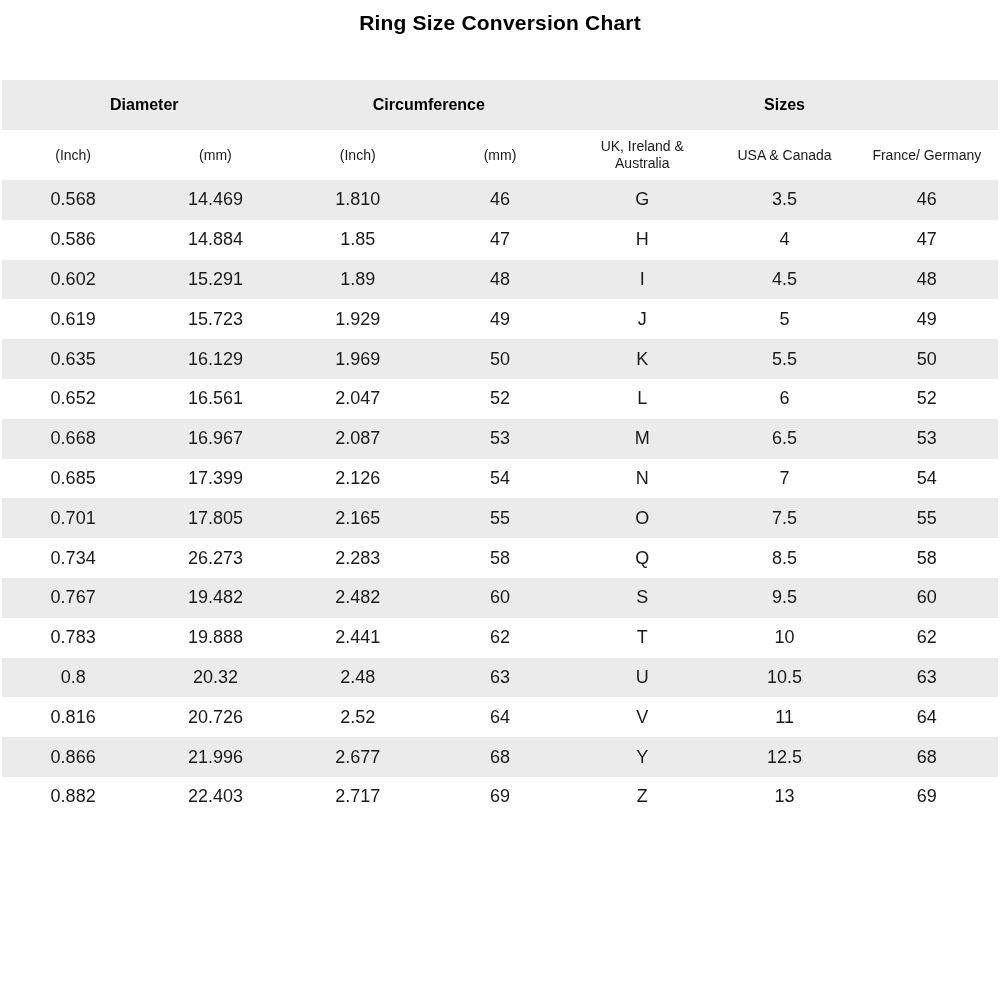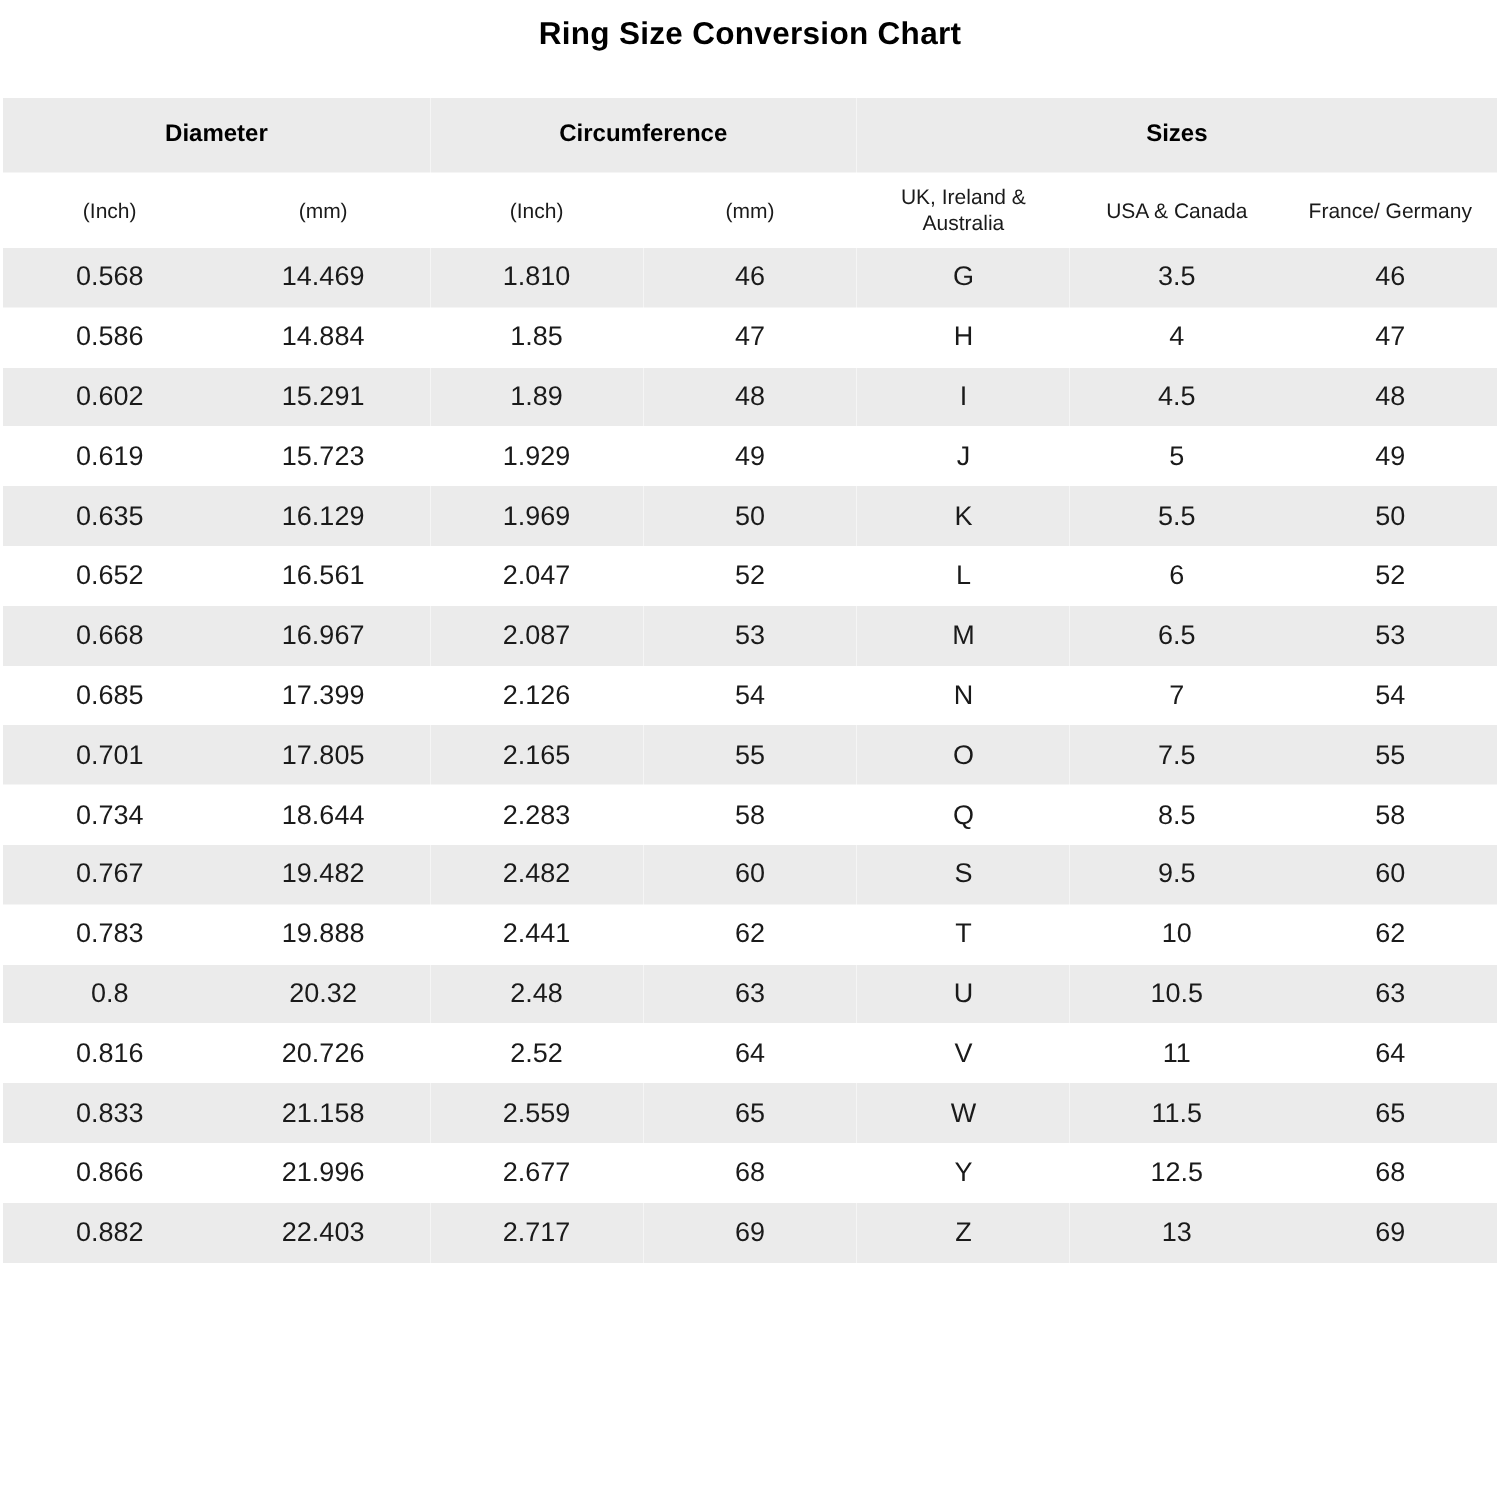--- a/index.html
+++ b/index.html
@@ -17,21 +17,21 @@
     font-size: 21px;
     font-weight: bold;
     line-height: 24px;
     color: #000000;
     letter-spacing: 0.2px;
   }
   table.ring-table {
     border-collapse: collapse;
     table-layout: fixed;
     width: 996px;
-    margin: 30px 2px 0 2px;
+    margin: 45px 2px 0 2px;
   }
   table.ring-table th,
   table.ring-table td {
     text-align: center;
     vertical-align: middle;
     padding: 0 6px;
     overflow: hidden;
   }
   tr.group-row th {
     background: var(--stripe, #ebebeb);
@@ -156,21 +156,21 @@
           <td>0.701</td>
           <td>17.805</td>
           <td>2.165</td>
           <td>55</td>
           <td>O</td>
           <td>7.5</td>
           <td>55</td>
         </tr>
         <tr>
           <td>0.734</td>
-          <td>18.644</td>
+          <td>26.273</td>
           <td>2.283</td>
           <td>58</td>
           <td>Q</td>
           <td>8.5</td>
           <td>58</td>
         </tr>
         <tr>
           <td>0.767</td>
           <td>19.482</td>
           <td>2.482</td>
@@ -200,29 +200,20 @@
         <tr>
           <td>0.816</td>
           <td>20.726</td>
           <td>2.52</td>
           <td>64</td>
           <td>V</td>
           <td>11</td>
           <td>64</td>
         </tr>
         <tr>
-          <td>0.833</td>
-          <td>21.158</td>
-          <td>2.559</td>
-          <td>65</td>
-          <td>W</td>
-          <td>11.5</td>
-          <td>65</td>
-        </tr>
-        <tr>
           <td>0.866</td>
           <td>21.996</td>
           <td>2.677</td>
           <td>68</td>
           <td>Y</td>
           <td>12.5</td>
           <td>68</td>
         </tr>
         <tr>
           <td>0.882</td>

